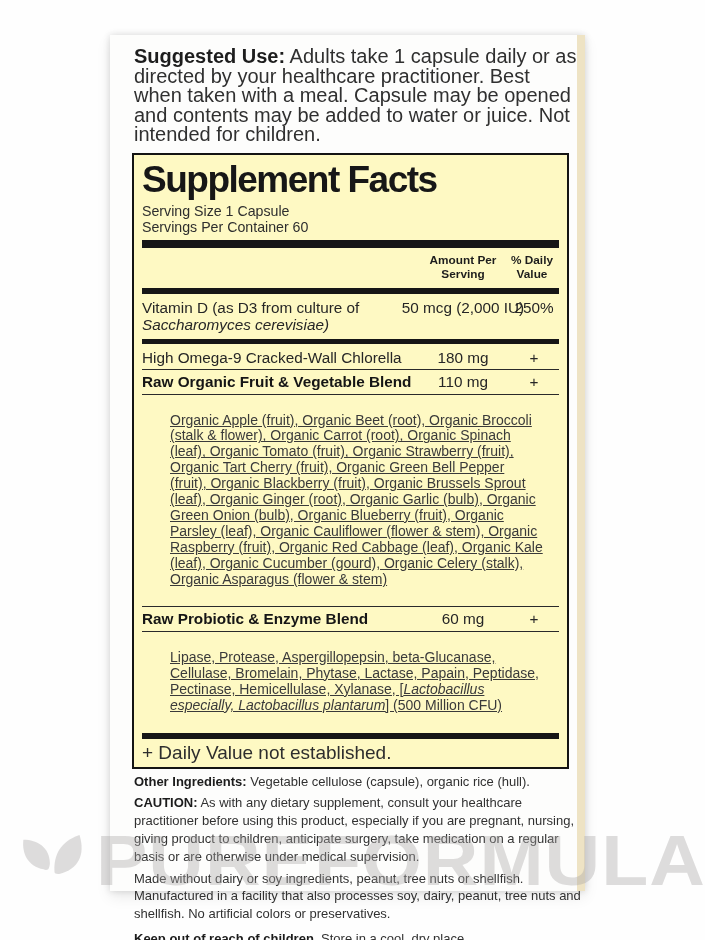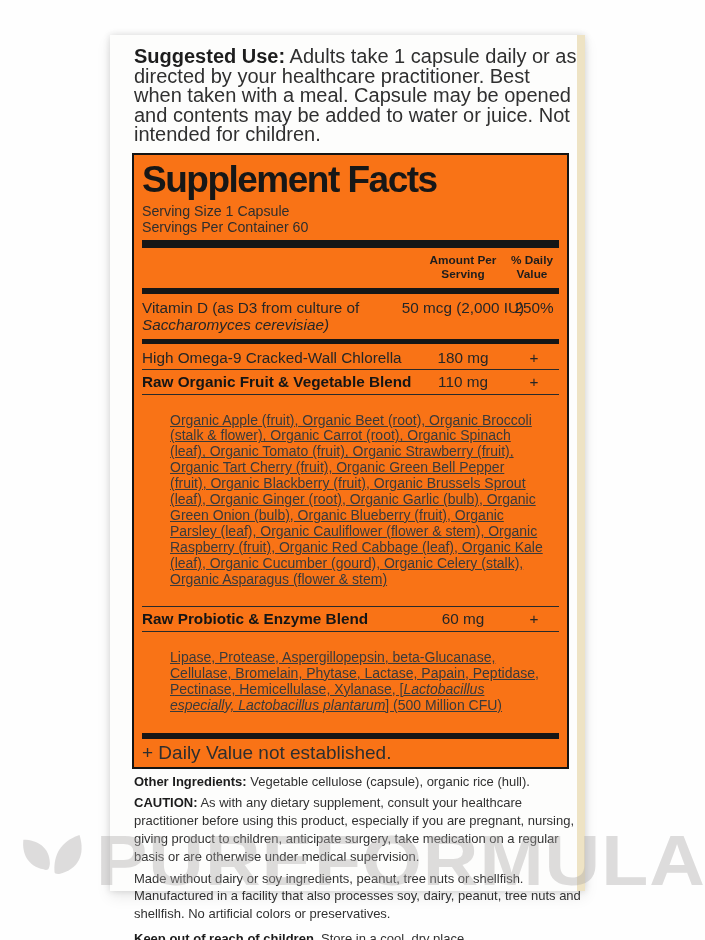--- a/index.html
+++ b/index.html
@@ -19,21 +19,21 @@
   }
   .cream-strip{
     position:absolute;top:0;right:0;width:8px;height:100%;
     background:#eee3c4;
   }
   .label-inner{padding:12px 18px 0 22px;}
   .sug{font-size:20px;line-height:19.5px;margin:0 0 8px 2px;color:#303030;width:448px;}
   .sug b{color:#1d1d1d;}
   
   .facts{
-    border:2px solid #141414;background:#f97316;
+    border:2px solid #141414;background:#fef9c3;
     padding:4px 8px 4px 8px;width:437px;box-sizing:border-box;
   }
   .facts h1{
     margin:0 0 2px 0;font-size:37px;line-height:42px;font-weight:bold;
     letter-spacing:-1.5px;color:#171717;
   }
   .serv{font-size:14.2px;line-height:16.5px;color:#2e2e2e;}
   .bar{background:#161616;margin:4px 0;}
   .bar.b8{height:8px;}
   .bar.b6{height:6px;}

